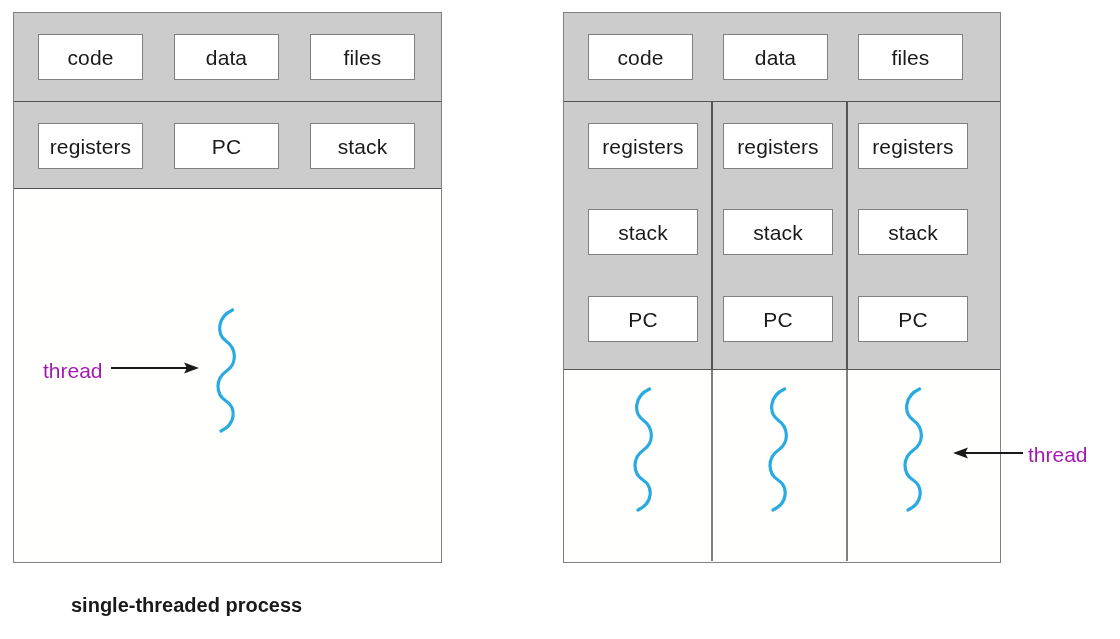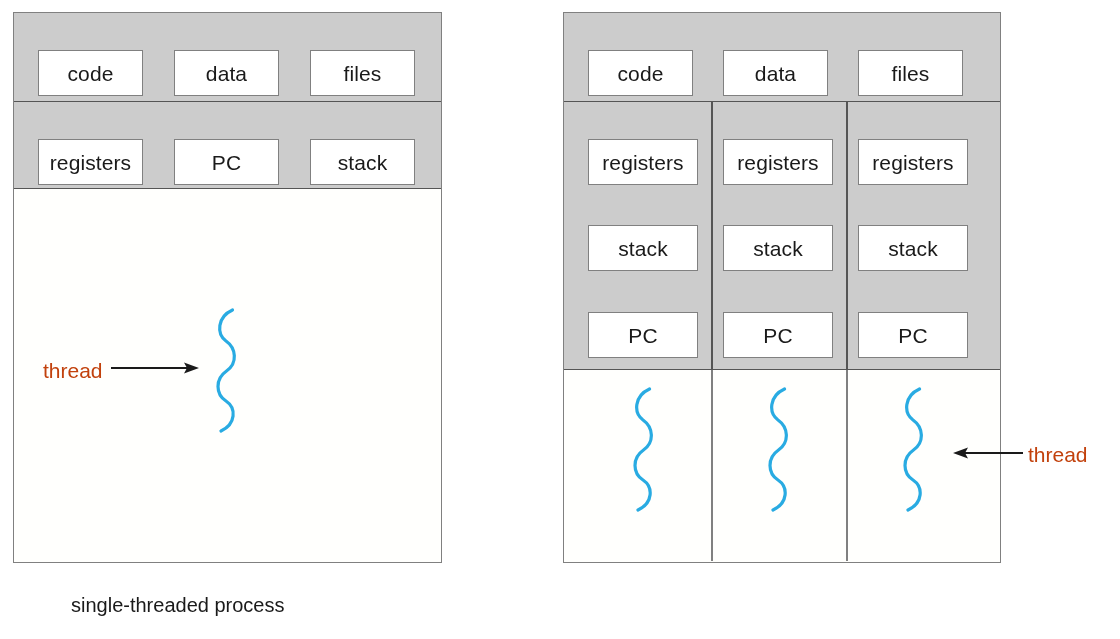--- a/index.html
+++ b/index.html
@@ -60,34 +60,33 @@
     background: #ffffff;
     border: 1.5px solid #808080;
     display: flex;
     align-items: center;
     justify-content: center;
     font-size: 21px;
     color: #1a1a1a;
     line-height: 1;
     letter-spacing: .1px;
     white-space: nowrap;
-    margin-top: 16px;
   }
 
   
   .squiggle {
     position: absolute;
     pointer-events: none;
   }
 
   
   .annot-text {
     position: absolute;
     font-size: 21px;
-    color: #c2410c;
+    color: #a21caf;
     white-space: nowrap;
     line-height: 1;
   }
   .annot-arrow {
     position: absolute;
     pointer-events: none;
   }
 
   
   .caption {
@@ -169,15 +168,15 @@
     </svg>
 
   </div>
 
   <svg class="annot-arrow" style="left:953px; top:442px; width:70px; height:22px;" viewBox="0 0 70 22">
     <line x1="70" y1="11" x2="12" y2="11" stroke="#1a1a1a" stroke-width="1.8"></line>
     <path d="M0,11 L15,5.5 L12,11 L15,16.5 Z" fill="#1a1a1a"></path>
   </svg>
   <div class="annot-text" style="left:1028px; top:444px;">thread</div>
 
-  <div class="caption" style="left:71px; top:595px;">single-threaded process</div>
+  <div class="caption" style="left:71px; top:595px;font-weight:bold;">single-threaded process</div>
 
 </div>
 
 </body></html>

